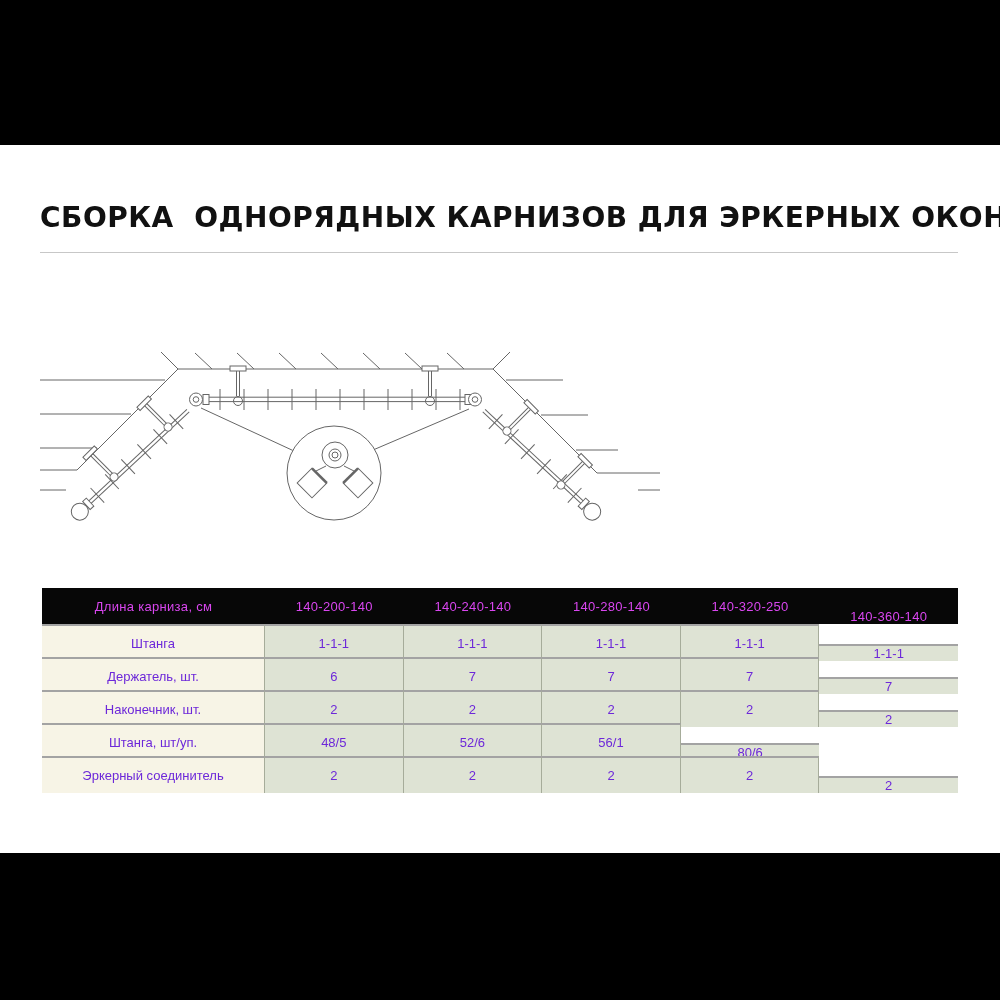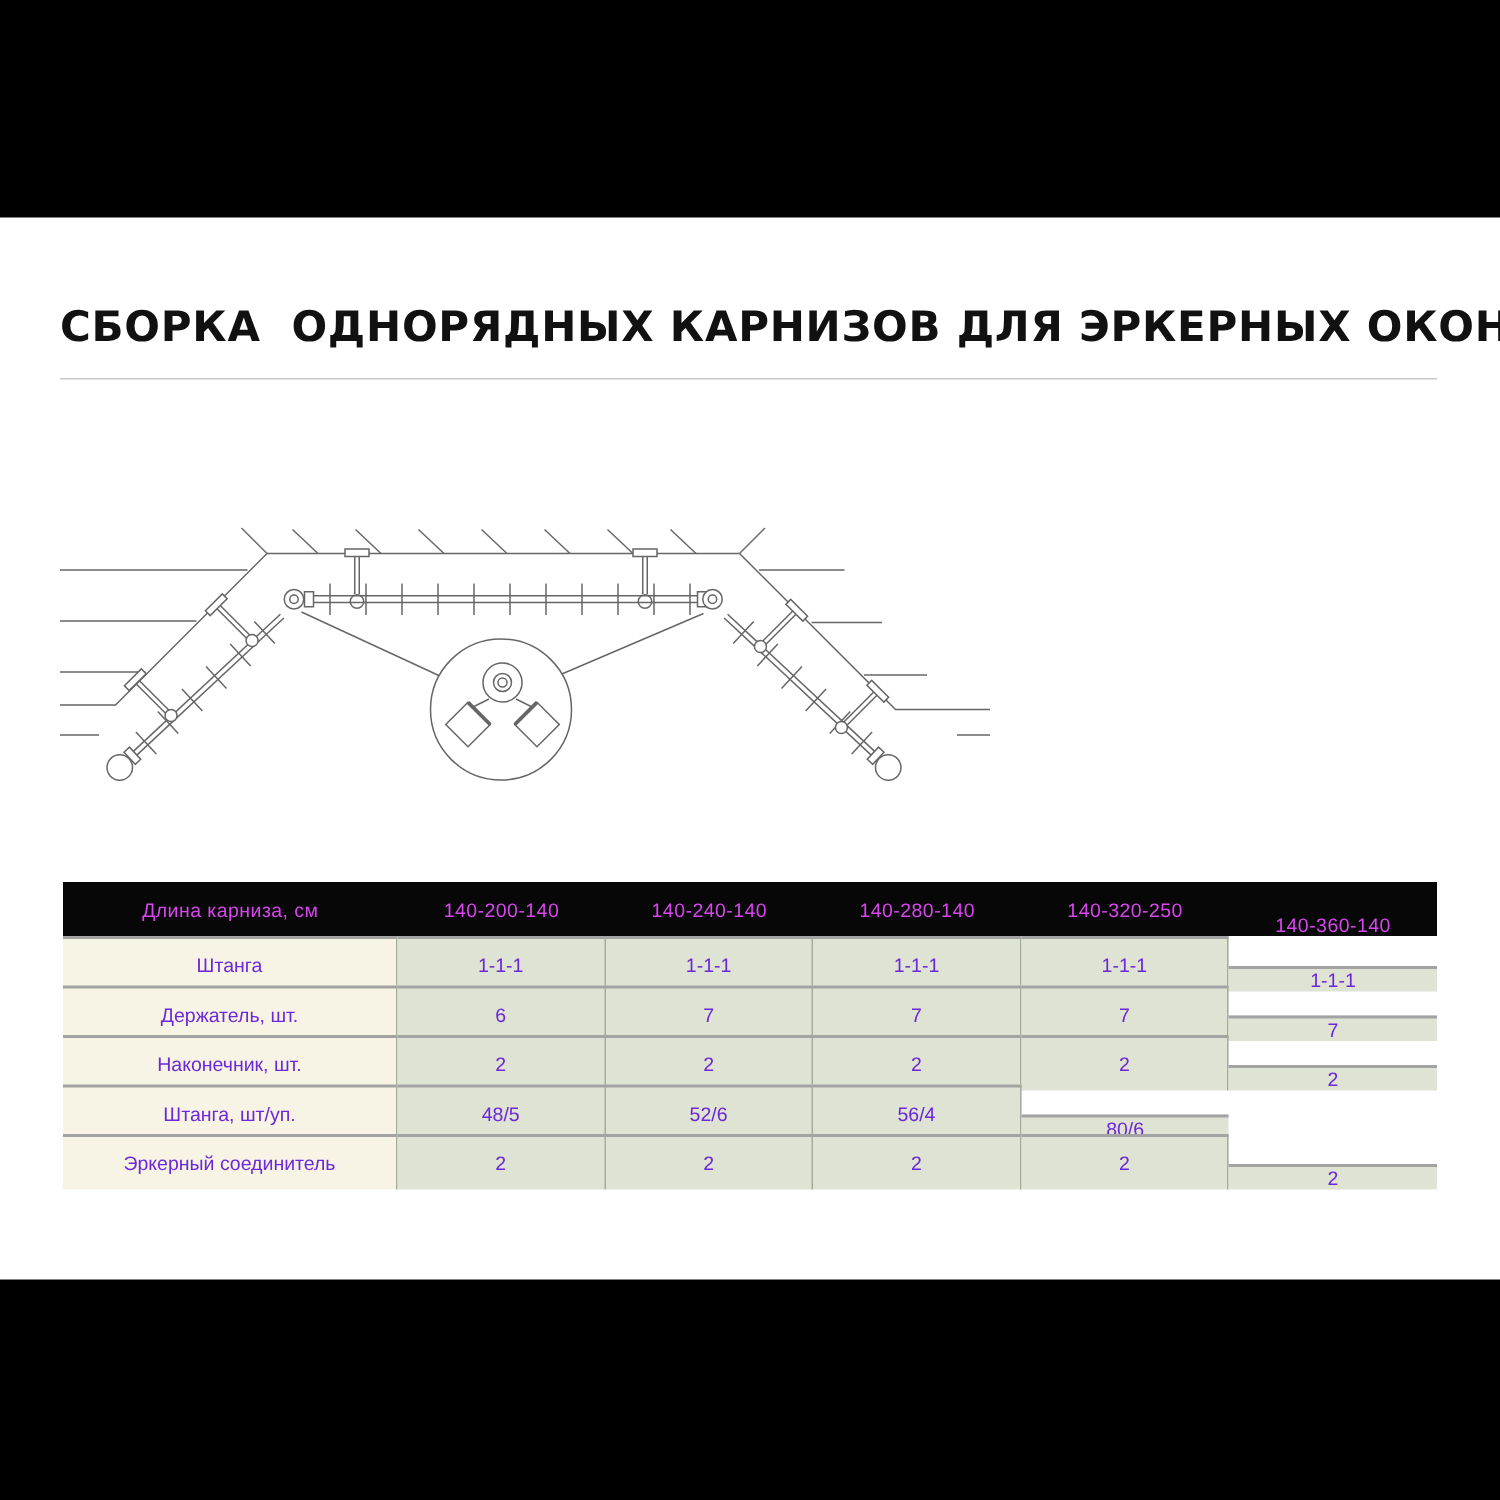--- a/index.html
+++ b/index.html
@@ -216,21 +216,21 @@
         <div class="cell val">2</div>
         <div class="cell val">2</div>
         <div class="cell val">2</div>
         <div class="cell val">2</div>
       </div>
 
       <div class="trow">
         <div class="cell label">Штанга, шт/уп.</div>
         <div class="cell val">48/5</div>
         <div class="cell val">52/6</div>
-        <div class="cell val">56/4</div>
+        <div class="cell val">56/1</div>
         <div class="cell val">80/6</div>
       </div>
 
       <div class="trow">
         <div class="cell label">Эркерный соединитель</div>
         <div class="cell val">2</div>
         <div class="cell val">2</div>
         <div class="cell val">2</div>
         <div class="cell val">2</div>
         <div class="cell val">2</div>

